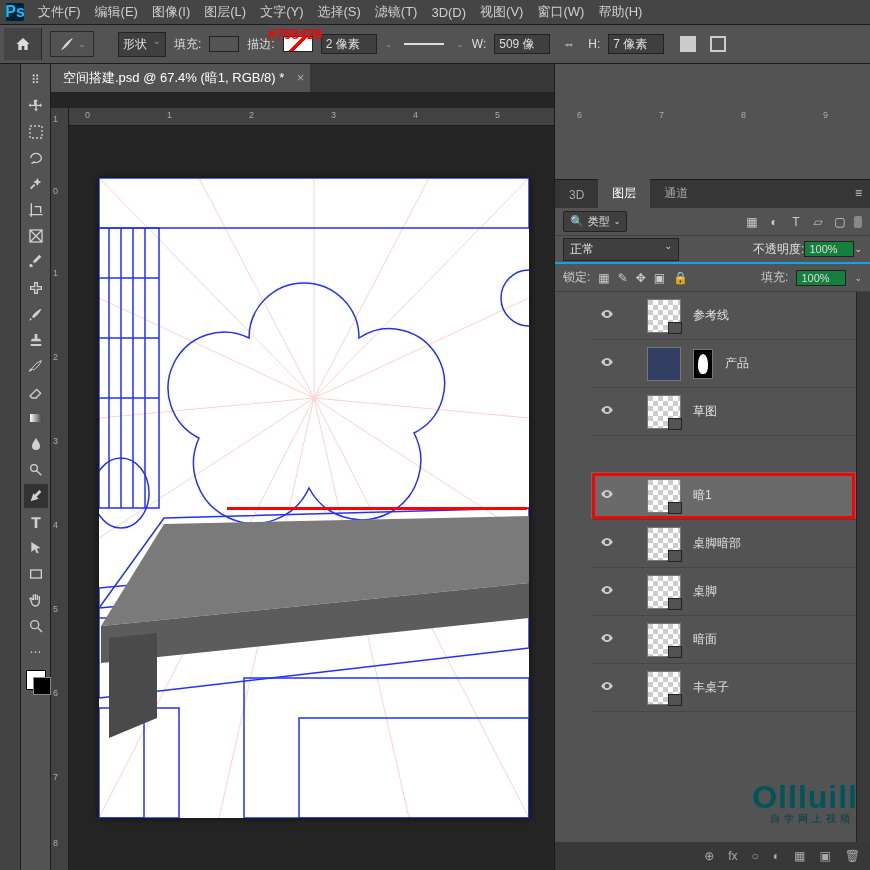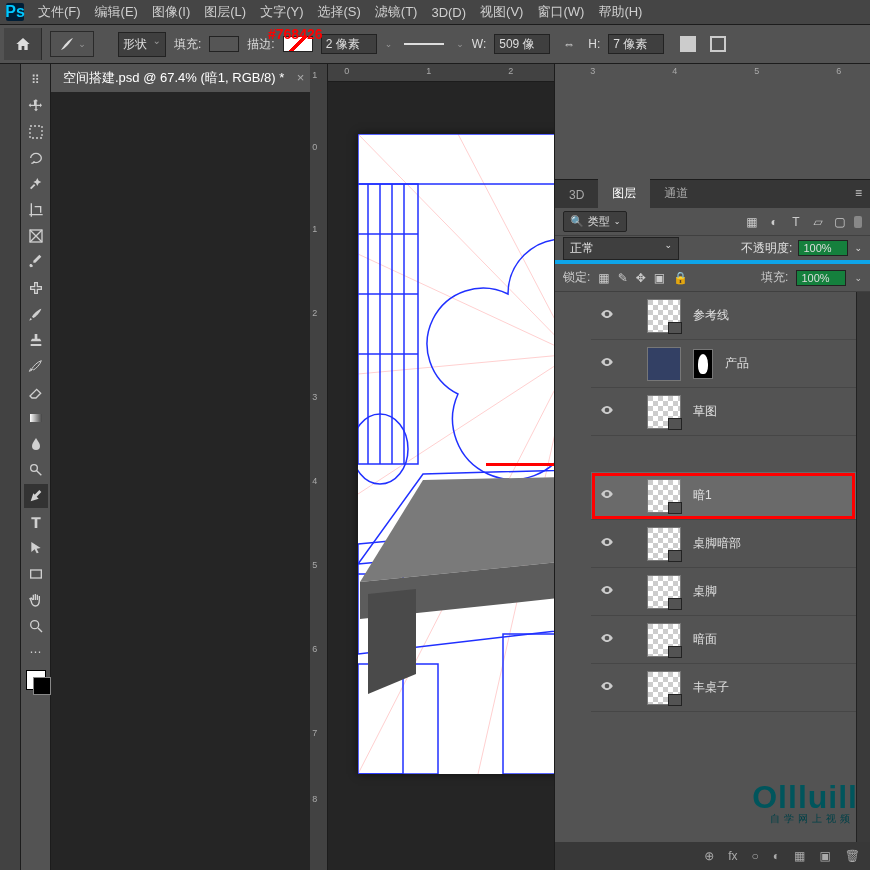--- a/index.html
+++ b/index.html
@@ -17,21 +17,21 @@
   .swatch { width: 30px; height: 16px; border: 1px solid #222; background: #fff; }
   .swatch.stroke { background: linear-gradient(135deg,#fff 45%,#ff0000 45%,#ff0000 55%,#fff 55%); }
   .opt-input { background: #3f3f3f; border: 1px solid #222; width: 56px; padding: 2px 4px; color: #ddd; font-size: 12px; }
   .linkicon { width: 22px; text-align: center; }
   .body { display: flex; height: calc(870px - 64px); }
   .toolcol { width: 21px; background: #424242; border-right: 1px solid #1c1c1c; }
   .toolcol2 { width: 30px; background: #535353; border-right: 1px solid #1c1c1c; display: flex; flex-direction: column; align-items: center; padding-top: 4px; gap: 2px; }
   .toolbtn { width: 24px; height: 24px; display: flex; align-items: center; justify-content: center; color: #d0d0d0; cursor: pointer; }
   .toolbtn.active { background: #333; }
   .toolbtn svg { width: 16px; height: 16px; fill: #d0d0d0; }
-  .centerarea { flex: 1; background: #252525; display: flex; flex-direction: row; }
+  .centerarea { flex: 1; background: #252525; display: flex; flex-direction: column; gap: 16px; }
   .doctab { height: 28px; background: #383838; display: flex; align-items: center; }
   .tab { background: #535353; height: 28px; padding: 0 26px 0 12px; display: flex; align-items: center; color: #fff; font-size: 13px; position: relative; }
   .tab .close { position: absolute; right: 6px; top: 6px; color: #aaa; cursor: pointer; }
   .rulerarea { flex: 1; display: flex; }
   .vruler { width: 18px; background: #424242; border-right: 1px solid #1c1c1c; position: relative; }
   .vruler .tick { position: absolute; left: 2px; font-size: 9px; color: #aaa; }
   .hruler { height: 18px; background: #424242; border-bottom: 1px solid #1c1c1c; position: relative; }
   .hruler .tick { position: absolute; top: 2px; font-size: 9px; color: #aaa; }
   .canvaswrap { flex: 1; display: flex; flex-direction: column; }
   .canvas { flex: 1; background: #252525; position: relative; overflow: hidden; }
@@ -40,21 +40,21 @@
   .rightpanels { width: 316px; background: #323232; border-left: 1px solid #1c1c1c; display: flex; flex-direction: column; }
   .panelspacer { height: 116px; background: #535353; border-bottom: 1px solid #1c1c1c; }
   .paneltabs { height: 28px; background: #363636; display: flex; align-items: flex-end; position: relative; }
   .ptab { padding: 6px 14px; color: #aaa; font-size: 12px; cursor: pointer; }
   .ptab.active { background: #535353; color: #fff; }
   .panelmenu { position: absolute; right: 8px; top: 6px; color: #ccc; }
   .panelbody { flex: 1; background: #535353; display: flex; flex-direction: column; }
   .filterrow { height: 28px; display: flex; align-items: center; padding: 0 8px; gap: 6px; border-bottom: 1px solid #404040; }
   .filtercombo { background: #3f3f3f; border: 1px solid #222; padding: 2px 6px; display: flex; align-items: center; gap: 4px; font-size: 11px; border-radius: 2px; }
   .filterrow .ficon { width: 16px; height: 16px; display: flex; align-items: center; justify-content: center; color: #ccc; font-size: 12px; }
-  .opacityrow { height: 28px; display: flex; align-items: center; padding: 0 8px; gap: 6px; border-bottom: 4px solid #0ea5e9; }
+  .opacityrow { height: 28px; display: flex; align-items: center; padding: 0 8px; border-bottom: 2px solid #0ea5e9; }
   .blend { background: #3f3f3f; border: 1px solid #222; padding: 2px 6px; width: 116px; font-size: 12px; }
   .lockrow { height: 28px; display: flex; align-items: center; padding: 0 8px; gap: 8px; border-bottom: 1px solid #404040; font-size: 12px; color: #ccc; }
   .layers { flex: 1; overflow-y: auto; position: relative; padding-left: 36px; }
   .layer { height: 48px; display: flex; align-items: center; padding-left: 2px; gap: 8px; border-bottom: 1px solid #464646; }
   .layer .eye { width: 28px; text-align: center; }
   .layer .eye svg { width: 14px; height: 14px; fill: #ccc; }
   .layer .thumb { width: 34px; height: 34px; background: repeating-conic-gradient(#fff 0% 25%, #ccc 0% 50%) 0 0/10px 10px; border: 1px solid #777; position: relative; margin-left: 18px; }
   .layer .thumb .shapeicon { position: absolute; bottom: -2px; right: -2px; width: 14px; height: 12px; background: #535353; border: 1px solid #222; }
   .layer .lname { color: #e0e0e0; font-size: 12px; margin-left: 4px; }
   .layer.hidden .eye { opacity: 0.2; }

